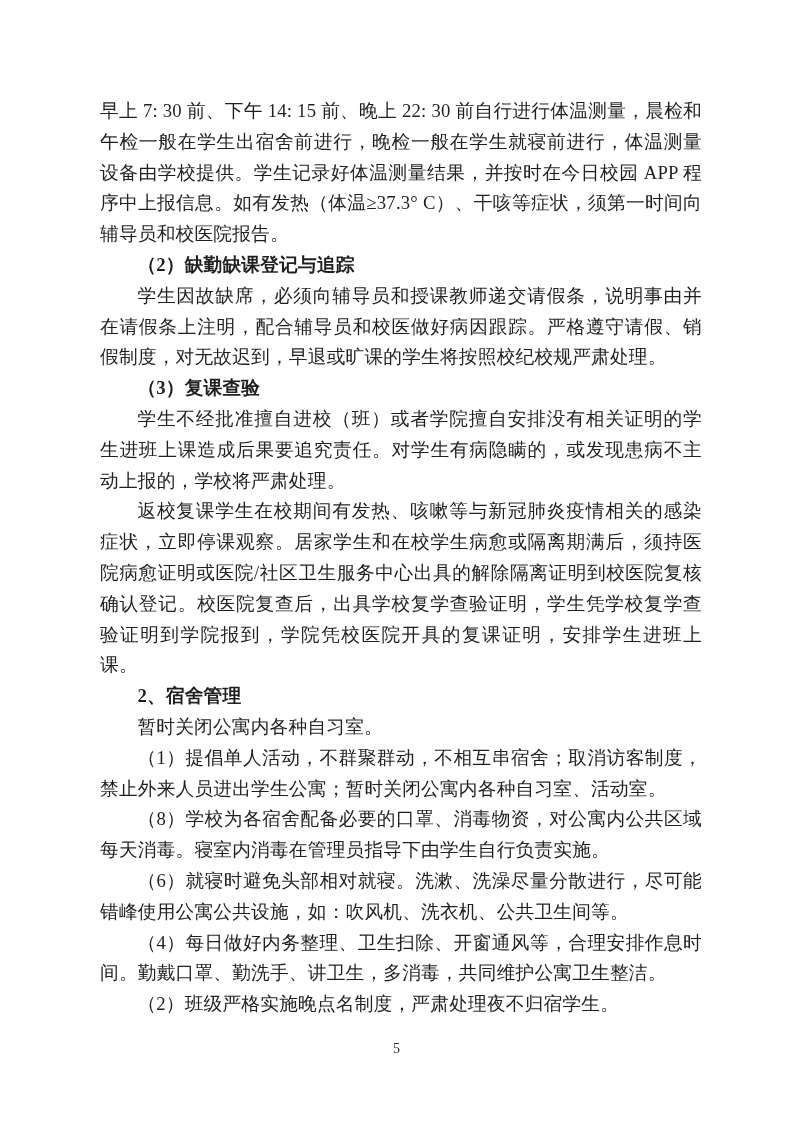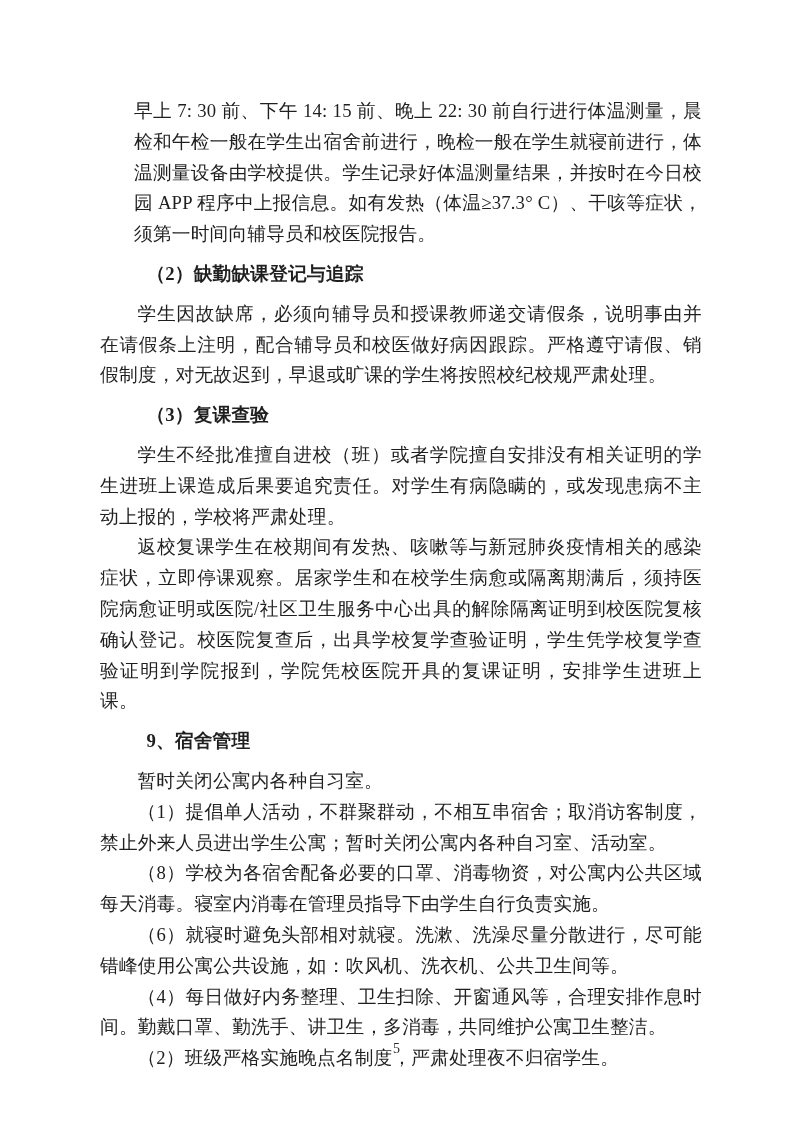--- a/index.html
+++ b/index.html
@@ -30,24 +30,23 @@
     text-align: justify;
     letter-spacing: 0.2px;
   }
   .para {
     margin: 0;
     padding: 0;
     text-indent: 2em;
   }
   .para.no-indent {
     text-indent: 0;
-    margin-left: 34px;
   }
   .heading {
-    margin: 9px;
+    margin: 0;
     padding: 0;
     text-indent: 2em;
     font-weight: bold;
   }
   .page-footer {
     position: absolute;
     top: 1040px;
     left: 0;
     width: 793px;
     text-align: center;
@@ -60,21 +59,21 @@
 <body>
 
 <div class="sheet">
   <div class="content">
     <p class="para no-indent">早上 7: 30 前、下午 14: 15 前、晚上 22: 30 前自行进行体温测量，晨检和午检一般在学生出宿舍前进行，晚检一般在学生就寝前进行，体温测量设备由学校提供。学生记录好体温测量结果，并按时在今日校园 APP 程序中上报信息。如有发热（体温≥37.3° C）、干咳等症状，须第一时间向辅导员和校医院报告。</p>
     <p class="heading">（2）缺勤缺课登记与追踪</p>
     <p class="para">学生因故缺席，必须向辅导员和授课教师递交请假条，说明事由并在请假条上注明，配合辅导员和校医做好病因跟踪。严格遵守请假、销假制度，对无故迟到，早退或旷课的学生将按照校纪校规严肃处理。</p>
     <p class="heading">（3）复课查验</p>
     <p class="para">学生不经批准擅自进校（班）或者学院擅自安排没有相关证明的学生进班上课造成后果要追究责任。对学生有病隐瞒的，或发现患病不主动上报的，学校将严肃处理。</p>
     <p class="para">返校复课学生在校期间有发热、咳嗽等与新冠肺炎疫情相关的感染症状，立即停课观察。居家学生和在校学生病愈或隔离期满后，须持医院病愈证明或医院/社区卫生服务中心出具的解除隔离证明到校医院复核确认登记。校医院复查后，出具学校复学查验证明，学生凭学校复学查验证明到学院报到，学院凭校医院开具的复课证明，安排学生进班上课。</p>
-    <p class="heading">9、宿舍管理</p>
+    <p class="heading">2、宿舍管理</p>
     <p class="para">暂时关闭公寓内各种自习室。</p>
     <p class="para">（1）提倡单人活动，不群聚群动，不相互串宿舍；取消访客制度，禁止外来人员进出学生公寓；暂时关闭公寓内各种自习室、活动室。</p>
     <p class="para">（8）学校为各宿舍配备必要的口罩、消毒物资，对公寓内公共区域每天消毒。寝室内消毒在管理员指导下由学生自行负责实施。</p>
     <p class="para">（6）就寝时避免头部相对就寝。洗漱、洗澡尽量分散进行，尽可能错峰使用公寓公共设施，如：吹风机、洗衣机、公共卫生间等。</p>
     <p class="para">（4）每日做好内务整理、卫生扫除、开窗通风等，合理安排作息时间。勤戴口罩、勤洗手、讲卫生，多消毒，共同维护公寓卫生整洁。</p>
     <p class="para">（2）班级严格实施晚点名制度，严肃处理夜不归宿学生。</p>
   </div>
 
   <div class="page-footer">5</div>
 </div>

